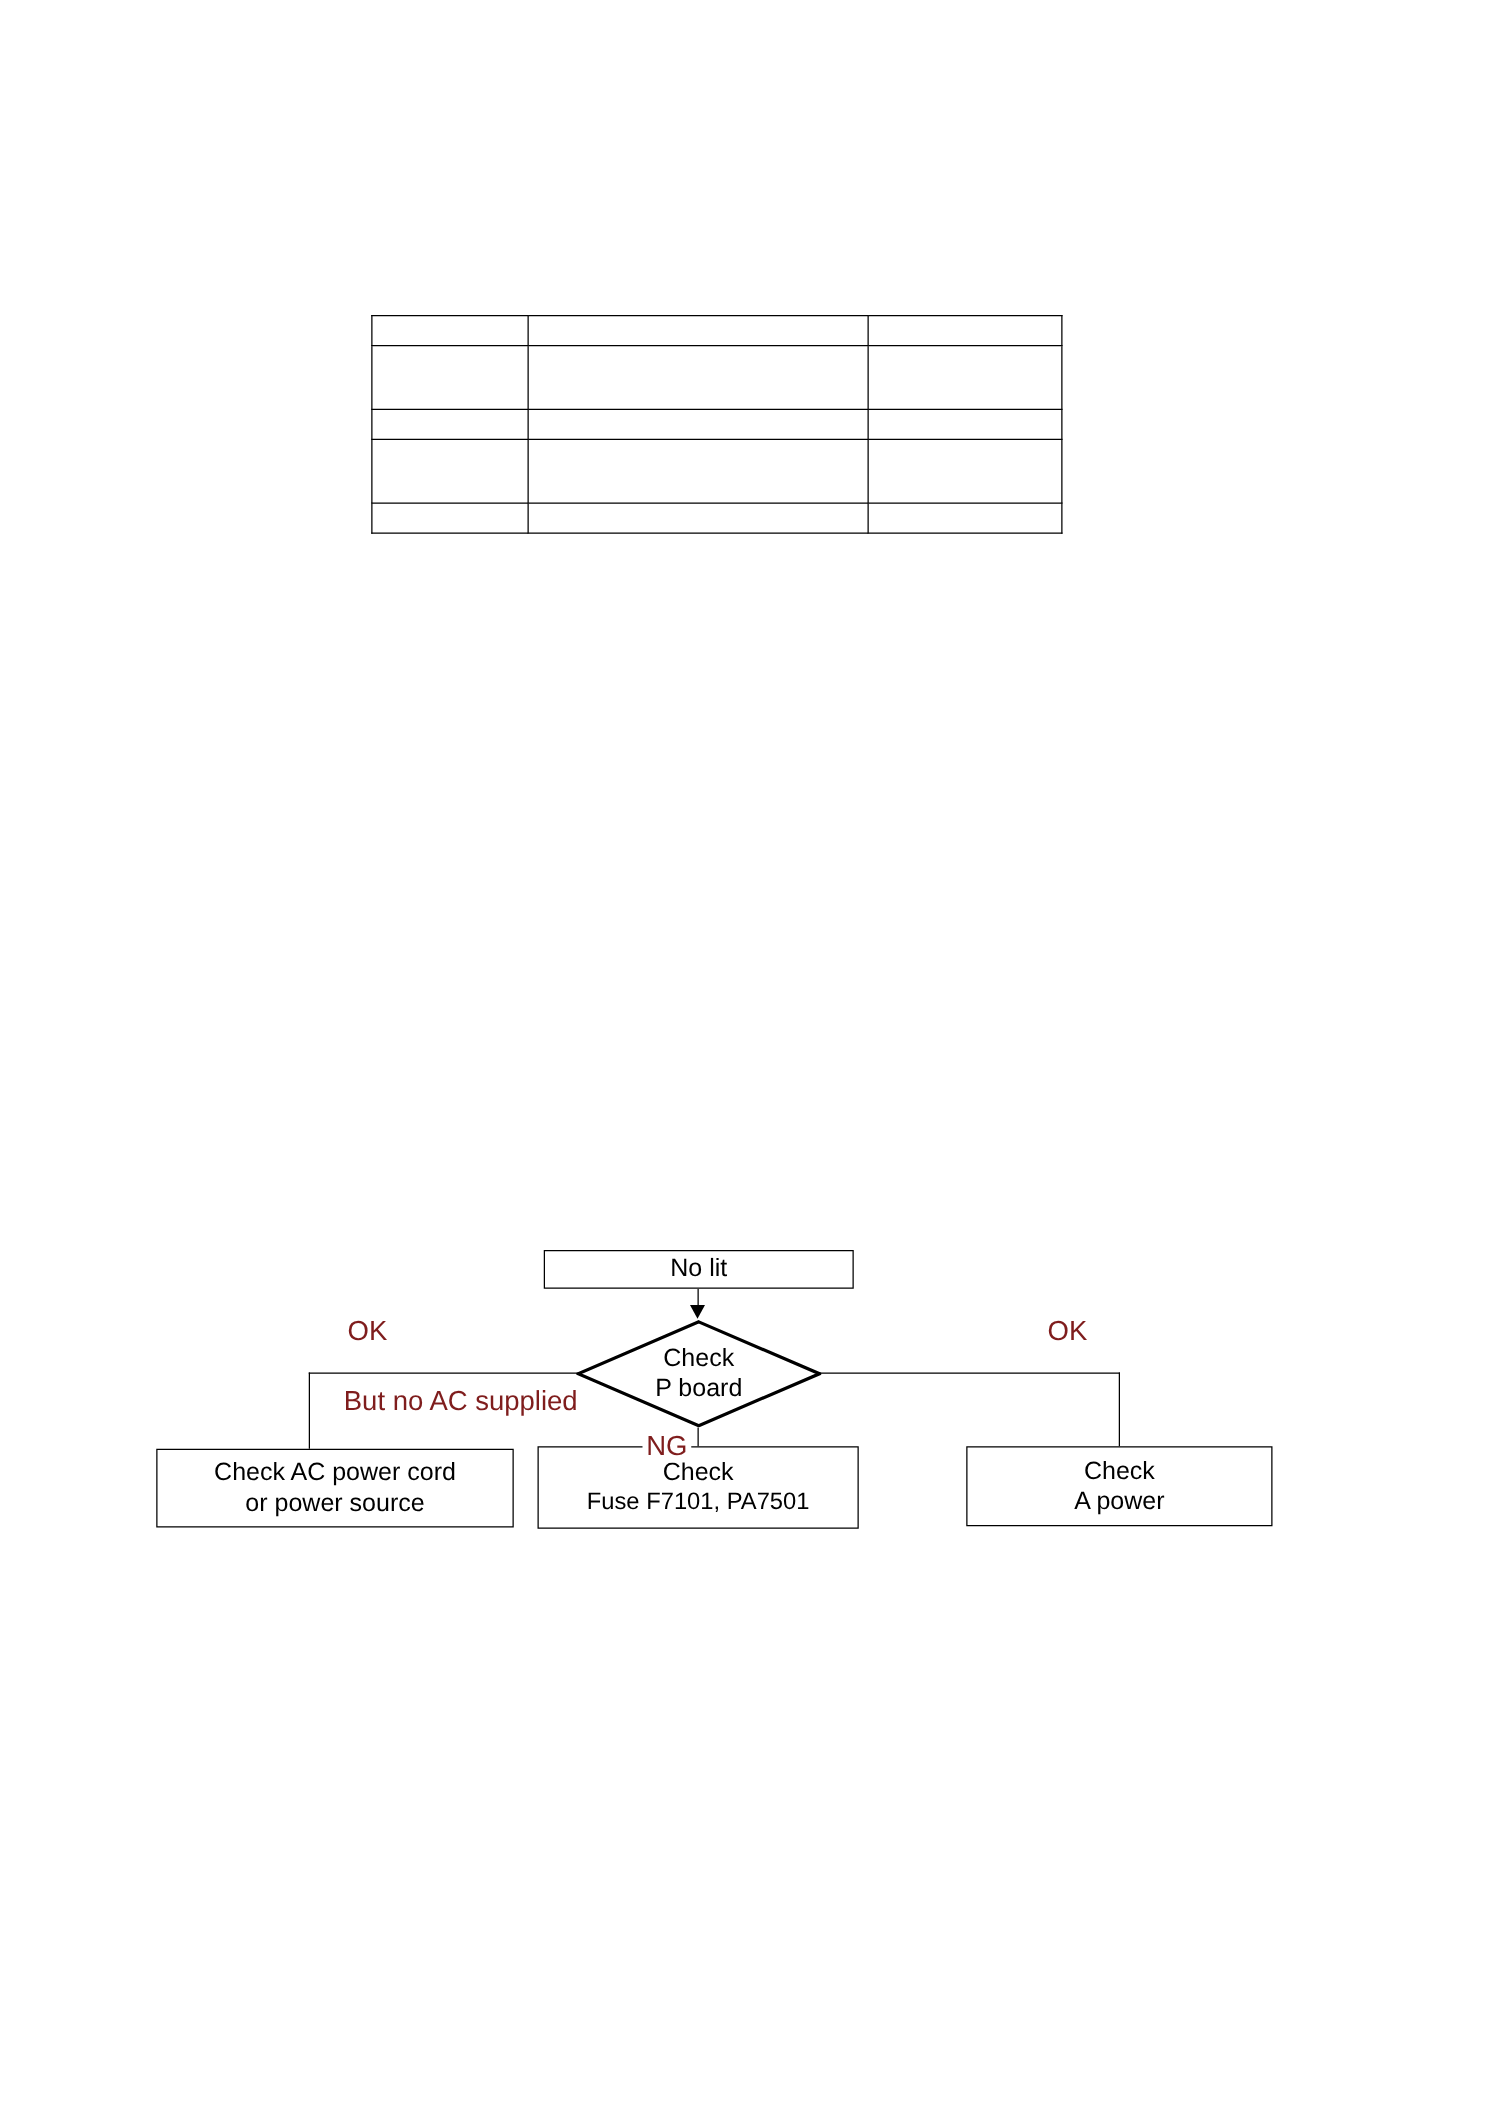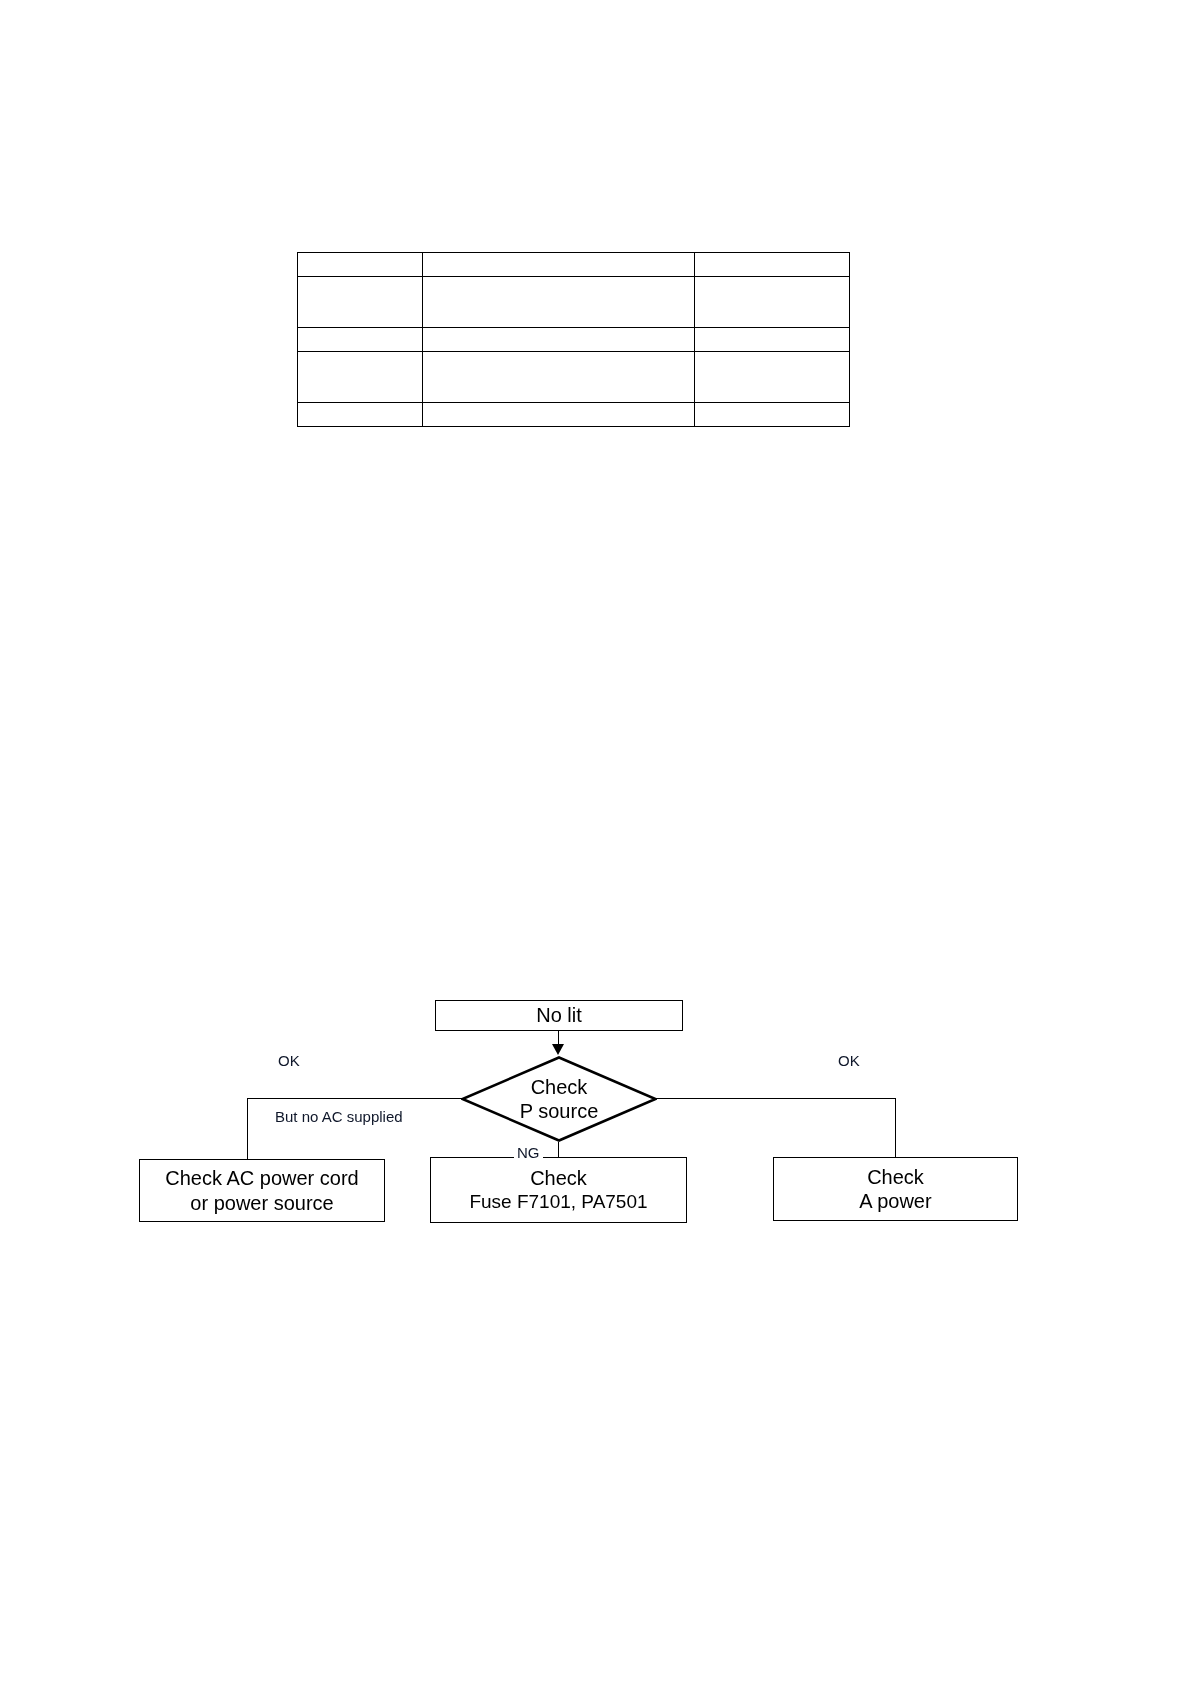--- a/index.html
+++ b/index.html
@@ -72,23 +72,23 @@
   }
 
   #node-no-lit {
     left: 435px;
     top: 1000px;
     width: 248px;
     height: 31px;
     font-size: 20px;
   }
   #node-check-ac {
-    left: 139px;
+    left: 125px;
     top: 1159px;
-    width: 246px;
+    width: 286px;
     height: 63px;
   }
   #node-check-fuse {
     left: 430px;
     top: 1157px;
     width: 257px;
     height: 66px;
   }
   #node-check-a {
     left: 773px;
@@ -143,23 +143,23 @@
     width: 0;
     height: 0;
     border-left: 6px solid transparent;
     border-right: 6px solid transparent;
     border-top: 11px solid #000000;
     z-index: 2;
   }
 
   .edge-label {
     position: absolute;
-    font-size: 15px;
+    font-size: 22px;
     line-height: 1.2;
-    color: #0f172a;
+    color: #7f1d1d;
     white-space: nowrap;
     z-index: 4;
     background: #ffffff;
     padding: 0 3px;
   }
 </style>
 </head>
 <body>
 
 <div id="page">
@@ -215,21 +215,21 @@
     <div class="node" id="node-no-lit">
       <span>No lit</span>
     </div>
 
     <div id="node-check-p">
       <svg viewBox="0 0 196 86" preserveAspectRatio="none">
         <polygon points="98,1.5 194.5,43 98,84.5 1.5,43" fill="#ffffff" stroke="#000000" stroke-width="2.6" vector-effect="non-scaling-stroke"></polygon>
       </svg>
       <div class="diamond-label">
         <span>Check</span>
-        <span>P source</span>
+        <span>P board</span>
       </div>
     </div>
 
     <div class="node" id="node-check-ac">
       <span>Check AC power cord</span>
       <span>or power source</span>
     </div>
 
     <div class="node" id="node-check-fuse">
       <span>Check</span>

